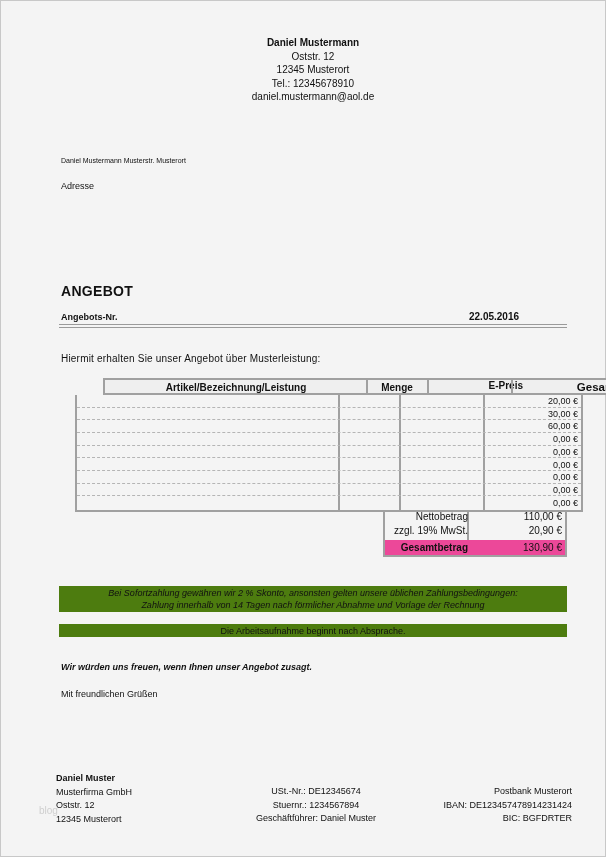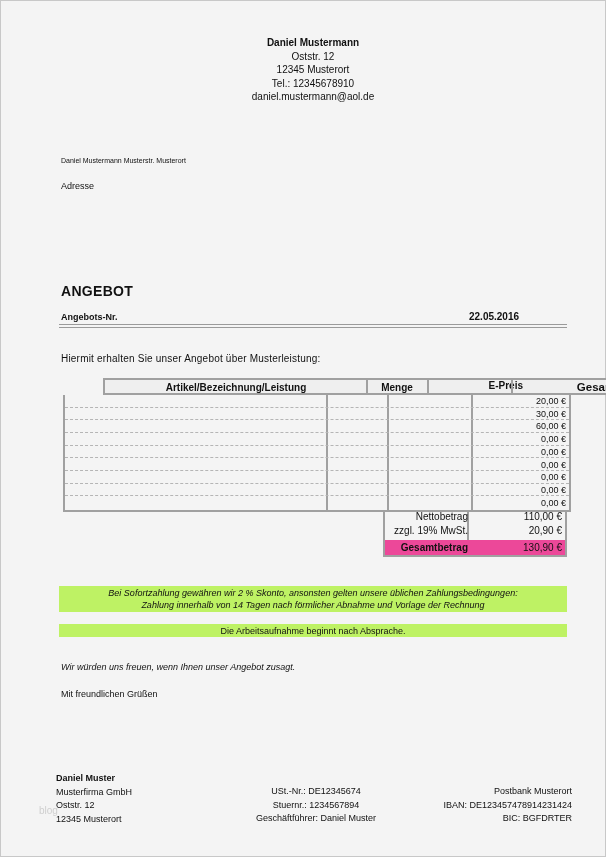--- a/index.html
+++ b/index.html
@@ -22,36 +22,36 @@
   .title { left: 60px; top: 282px; font-size: 14px; font-weight: bold; letter-spacing: 0.3px; }
   .offer-no { left: 60px; top: 311px; font-size: 9px; font-weight: bold; }
   .offer-date { left: 468px; top: 310px; font-size: 10px; font-weight: bold; }
   .dbl-rule { left: 58px; top: 323px; width: 508px; height: 2px; border-top: 1px solid #9a9a9a; border-bottom: 1px solid #9a9a9a; }
   .intro { left: 60px; top: 352px; font-size: 10px; letter-spacing: 0.2px; }
 
   .table { left: 58px; top: 377px; width: 508px; }
   .thead { position: absolute; left: 0; top: 0; width: 520px; height: 17px; border: 2px solid #a0a0a0; box-sizing: border-box; background: #efefef; margin-left: 44px; }
   .th { position: absolute; top: 0; height: 13px; font-size: 10px; font-weight: bold; line-height: 15px; }
   .col-div { position: absolute; width: 2px; background: #a0a0a0; }
-  .tbody { position: absolute; left: 4px; top: 17px; width: 508px; height: 117px; border-left: 2px solid #a0a0a0; border-right: 2px solid #a0a0a0; border-bottom: 2px solid #a0a0a0; box-sizing: border-box; }
+  .tbody { position: absolute; left: 16px; top: 17px; width: 508px; height: 117px; border-left: 2px solid #a0a0a0; border-right: 2px solid #a0a0a0; border-bottom: 2px solid #a0a0a0; box-sizing: border-box; }
   .row { position: absolute; left: 0; width: 504px; height: 12.5px; border-bottom: 1px dashed #b5b5b5; box-sizing: border-box; }
   .row:last-child { border-bottom: none; }
   .cell-total { position: absolute; right: 3px; top: 0; font-size: 9px; line-height: 12px; }
 
   .sum-box { left: 382px; top: 509px; width: 184px; height: 47px; border-left: 2px solid #a0a0a0; border-right: 2px solid #a0a0a0; border-bottom: 2px solid #a0a0a0; box-sizing: border-box; }
   .sum-row { position: absolute; left: 0; width: 180px; height: 14px; font-size: 10px; line-height: 14px; }
   .sum-row .lbl { position: absolute; right: 97px; }
   .sum-row .val { position: absolute; right: 3px; }
   .sum-row.total { font-weight: bold; background: #ec4899; }
   .sum-div { position: absolute; left: 82px; top: 0; width: 2px; height: 45px; background: #a0a0a0; }
 
-  .band { left: 58px; width: 508px; background: #bef264; text-align: center; font-size: 9px; }
+  .band { left: 58px; width: 508px; background: #4d7c0f; text-align: center; font-size: 9px; }
   .band1 { top: 585px; height: 26px; line-height: 12px; font-style: italic; padding-top: 1px; box-sizing: border-box; }
   .band2 { top: 623px; height: 13px; line-height: 14px; }
-  .closing { left: 60px; top: 661px; font-size: 9px; font-weight: normal; font-style: italic; }
+  .closing { left: 60px; top: 661px; font-size: 9px; font-weight: bold; font-style: italic; }
   .regards { left: 60px; top: 688px; font-size: 9px; }
 
   .footer { font-size: 9px; line-height: 13.5px; top: 771px; }
   .foot-left { left: 55px; }
   .foot-left .name { font-weight: bold; }
   .foot-mid { left: 230px; width: 170px; text-align: center; top: 784px; }
   .foot-right { left: 400px; width: 171px; text-align: right; top: 784px; }
   .watermark { left: 38px; top: 804px; font-size: 10px; color: #cfcfcf; }
 </style>
 </head>

